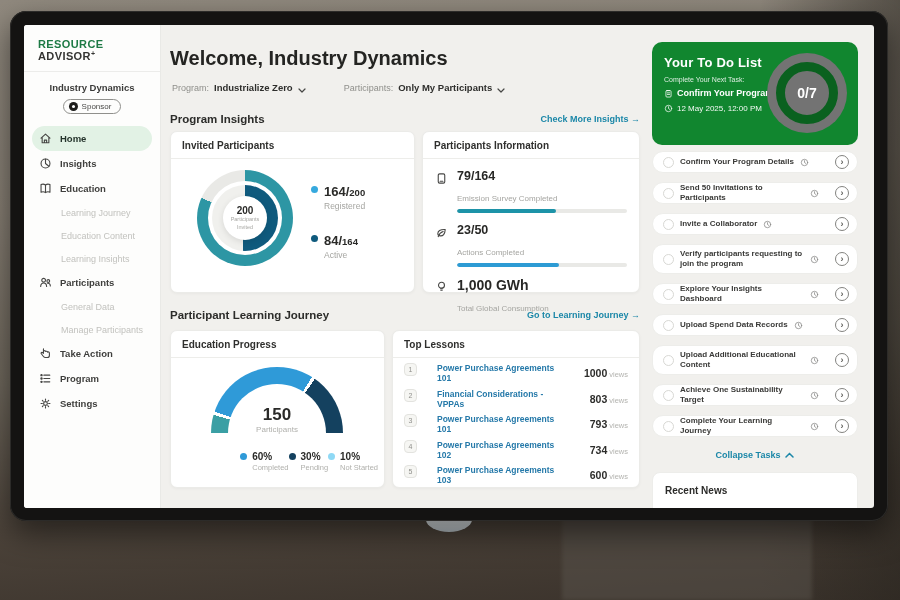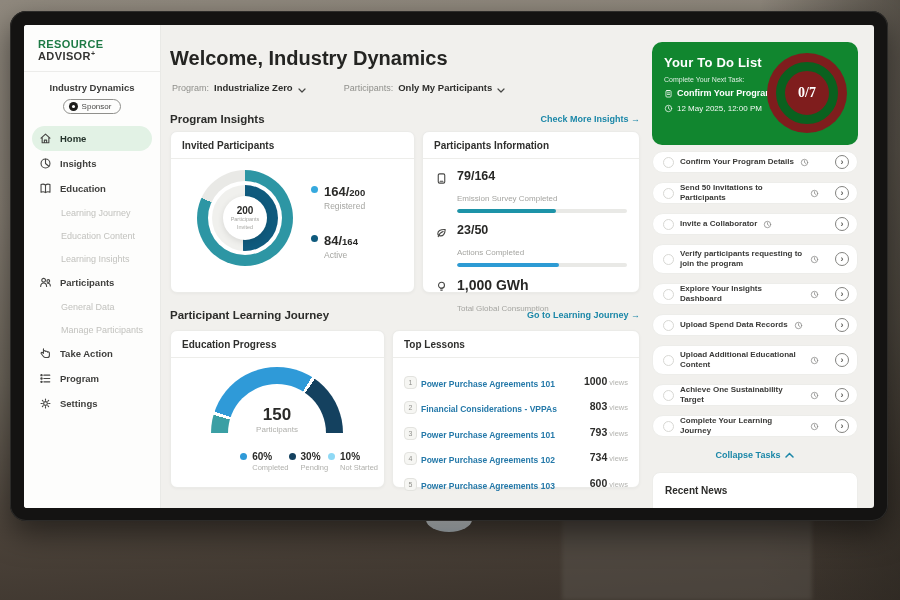--- a/index.html
+++ b/index.html
@@ -105,38 +105,38 @@
     font-size:8px; color:#b0b0ac; }
   .edu-legend { position:absolute; left:12px; right:6px; top:120px; display:flex;
     justify-content:flex-end; }
   .el-item { display:flex; gap:5px; }
   .el-dot { width:7px; height:7px; border-radius:50%; margin-top:2px; }
   .el-val { font-size:10px; font-weight:700; color:#2a2a28; }
   .el-label { font-size:7.5px; color:#b0b0ac; margin-top:1px; }
 
   
   .lessons { padding:5px 11px 0; }
-  .lesson { display:flex; align-items:flex-end; gap:4px; height:25.5px; }
+  .lesson { display:flex; align-items:flex-start; gap:20px; height:25.5px; }
   .rank { width:13px; height:13px; flex:0 0 13px; border:1px solid #e3e3df; background:#f6f6f3;
     border-radius:4px; font-size:7px; color:#90908c; display:flex; align-items:center;
     justify-content:center; }
   .l-title { flex:1; font-size:8.5px; font-weight:600; color:#2579a9; cursor:pointer; }
   .l-views { font-size:10.5px; font-weight:700; color:#2d2d2b; }
   .l-suffix { font-size:7.5px; color:#b3b3af; margin-left:2px; }
 
   
   .green-card { position:absolute; left:628px; top:17px; width:206px; height:103px;
     background:#11862f; border-radius:10px; color:#fff; padding:13px 12px; }
   .g-title { font-size:13px; font-weight:700; letter-spacing:.2px; }
   .g-sub { font-size:7px; margin-top:6px; opacity:.85; }
   .g-task { display:flex; gap:4px; margin-top:5px; font-size:9px; font-weight:700;
     align-items:center; white-space:nowrap; }
   .g-date { display:flex; gap:4px; margin-top:6px; font-size:8px; align-items:center; opacity:.95; }
   .g-disc { position:absolute; right:11px; top:11px; width:80px; height:80px; border-radius:50%;
-    background:#7f1d1d;font-family:Liberation Serif, serif; }
+    background:#737373; }
   .g-ring { position:absolute; inset:9px; border-radius:50%; border:9px solid #0a611f; }
   .g-count { position:absolute; inset:0; display:flex; align-items:center; justify-content:center;
     font-size:14px; font-weight:700; color:#fff; }
   svg.wic { fill:none; stroke:#ffffff; stroke-width:1.2; stroke-linecap:round; stroke-linejoin:round; }
 
   .tasks { position:absolute; left:628px; top:126px; width:206px; display:flex;
     flex-direction:column; gap:9px; }
   .task { display:flex; align-items:center; gap:6px; padding:0 8px 0 10px; background:#fff;
     border:1px solid #ededea; border-radius:11px; height:22px; cursor:pointer; }
   .task.tall { height:30px; }

